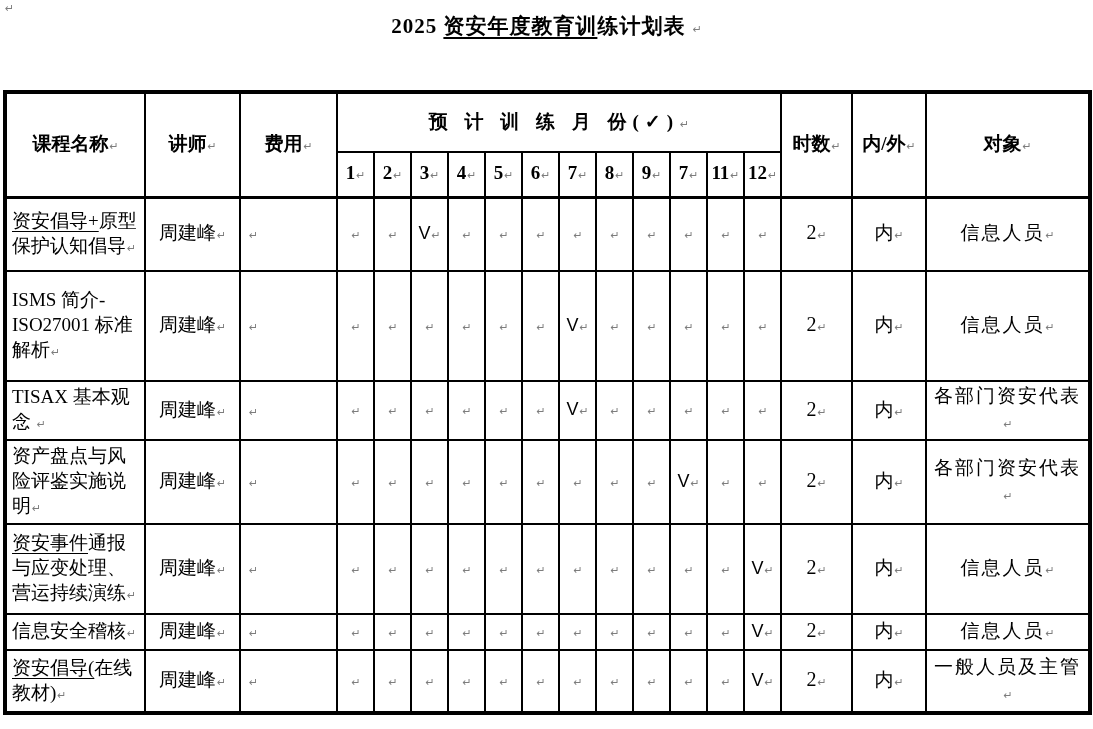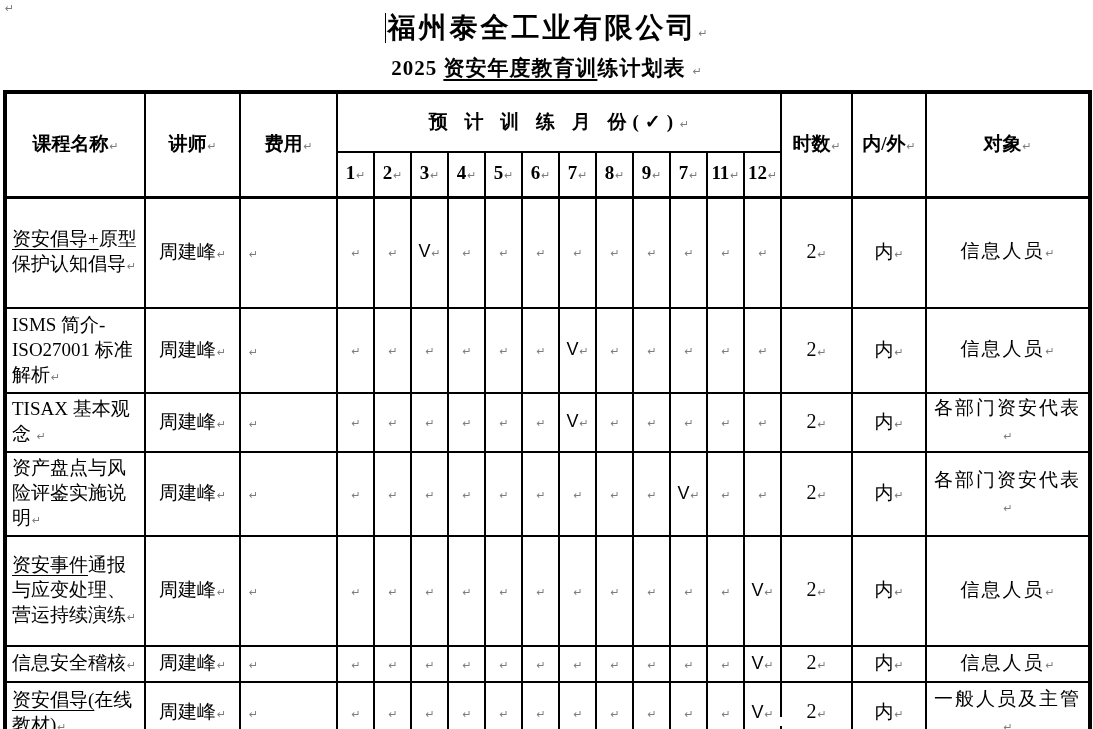--- a/index.html
+++ b/index.html
@@ -36,33 +36,32 @@
   .plan tbody tr:first-child td { border-top:3px solid #000; }
   .mgroup { letter-spacing:6px; }
   .mnum { font-size:20px; }
   td.course { text-align:left; padding:2px 4px 2px 5px; }
   td.c { text-align:center; }
   td.fee { text-align:left; padding-left:7px; }
   td.m { text-align:center; font-family:"Liberation Sans","DejaVu Sans",sans-serif; font-size:18px; }
   td.hours { font-size:20px; }
   td.aud { padding:0 6px; letter-spacing:2px; line-height:26px; }
   tr.hr1 { height:60px; } tr.hr2 { height:45px; }
-  tr.r0 { height:111px; } tr.r1 { height:85px; } tr.r2 { height:44px; }
-  tr.r3 { height:83px; } tr.r4 { height:110px; } tr.r5 { height:36px; }
+  tr.r0 { height:74px; } tr.r1 { height:110px; } tr.r2 { height:44px; }
+  tr.r3 { height:83px; } tr.r4 { height:90px; } tr.r5 { height:36px; }
   tr.r6 { height:63px; }
   .bottom-notch { position:absolute; left:766px; top:717px; width:23px; height:9px; background:#fff; }
 </style>
 </head>
 <body>
 
 <div class="page">
   <span class="pmark page-pmark">↵</span>
 
   <div class="titles">
-    <div class="title1"><span class="caret"></span><span>福州泰全工业有限公司</span><span class="pmark">↵</span></div>
     <div class="title2"><span>2025 </span><span class="wavy">资安年度教育训</span><span>练计划表</span>&nbsp;<span class="pmark">↵</span></div>
   </div>
 
   <table class="plan">
     <colgroup>
       <col style="width:140px">
         <col style="width:95px">
         <col style="width:97px">
       <col style="width:37px">
         <col style="width:37px">

